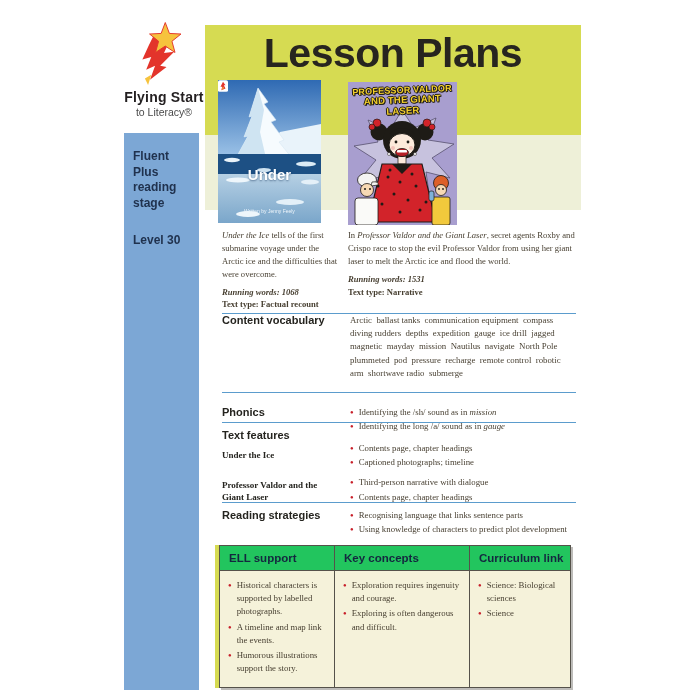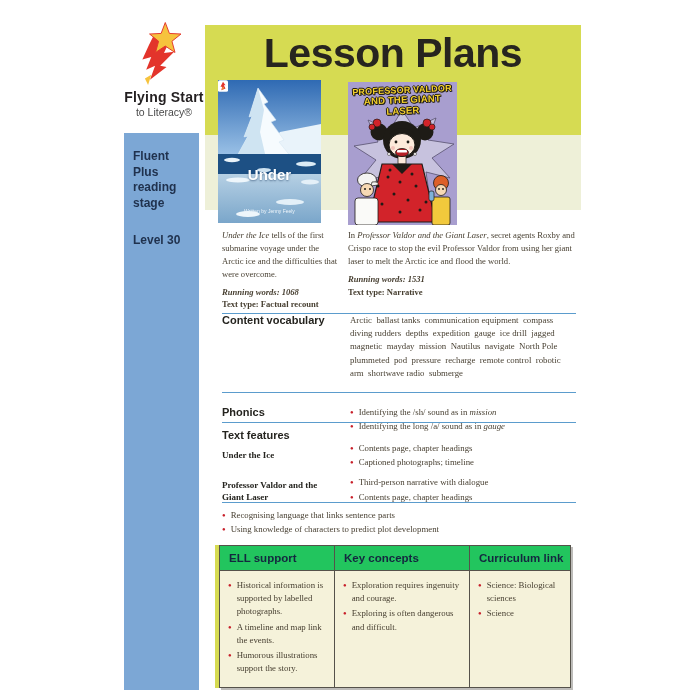--- a/index.html
+++ b/index.html
@@ -249,41 +249,42 @@
             </div>
           <div class="bullet">
               <span class="dot">●</span>
               <span>Contents page, chapter headings</span>
             </div>
         </div>
       </div>
     </div>
 
     <div class="srow row-reading">
+      <div class="slabel">Reading strategies</div>
       <div class="scontent">
         <div class="bullet">
             <span class="dot">●</span>
             <span>Recognising language that links sentence parts</span>
           </div>
         <div class="bullet">
             <span class="dot">●</span>
             <span>Using knowledge of characters to predict plot development</span>
           </div>
       </div>
     </div>
   </div>
 
   <div class="tablewrap">
     <div class="tbl">
       <div class="col col1">
         <div class="th">ELL support</div>
         <div class="td">
           <div class="bullet">
               <span class="dot">●</span>
-              <span>Historical information is supported by labelled photographs.</span>
+              <span>Historical characters is supported by labelled photographs.</span>
             </div>
           <div class="bullet">
               <span class="dot">●</span>
               <span>A timeline and map link the events.</span>
             </div>
           <div class="bullet">
               <span class="dot">●</span>
               <span>Humorous illustrations support the story.</span>
             </div>
         </div>

